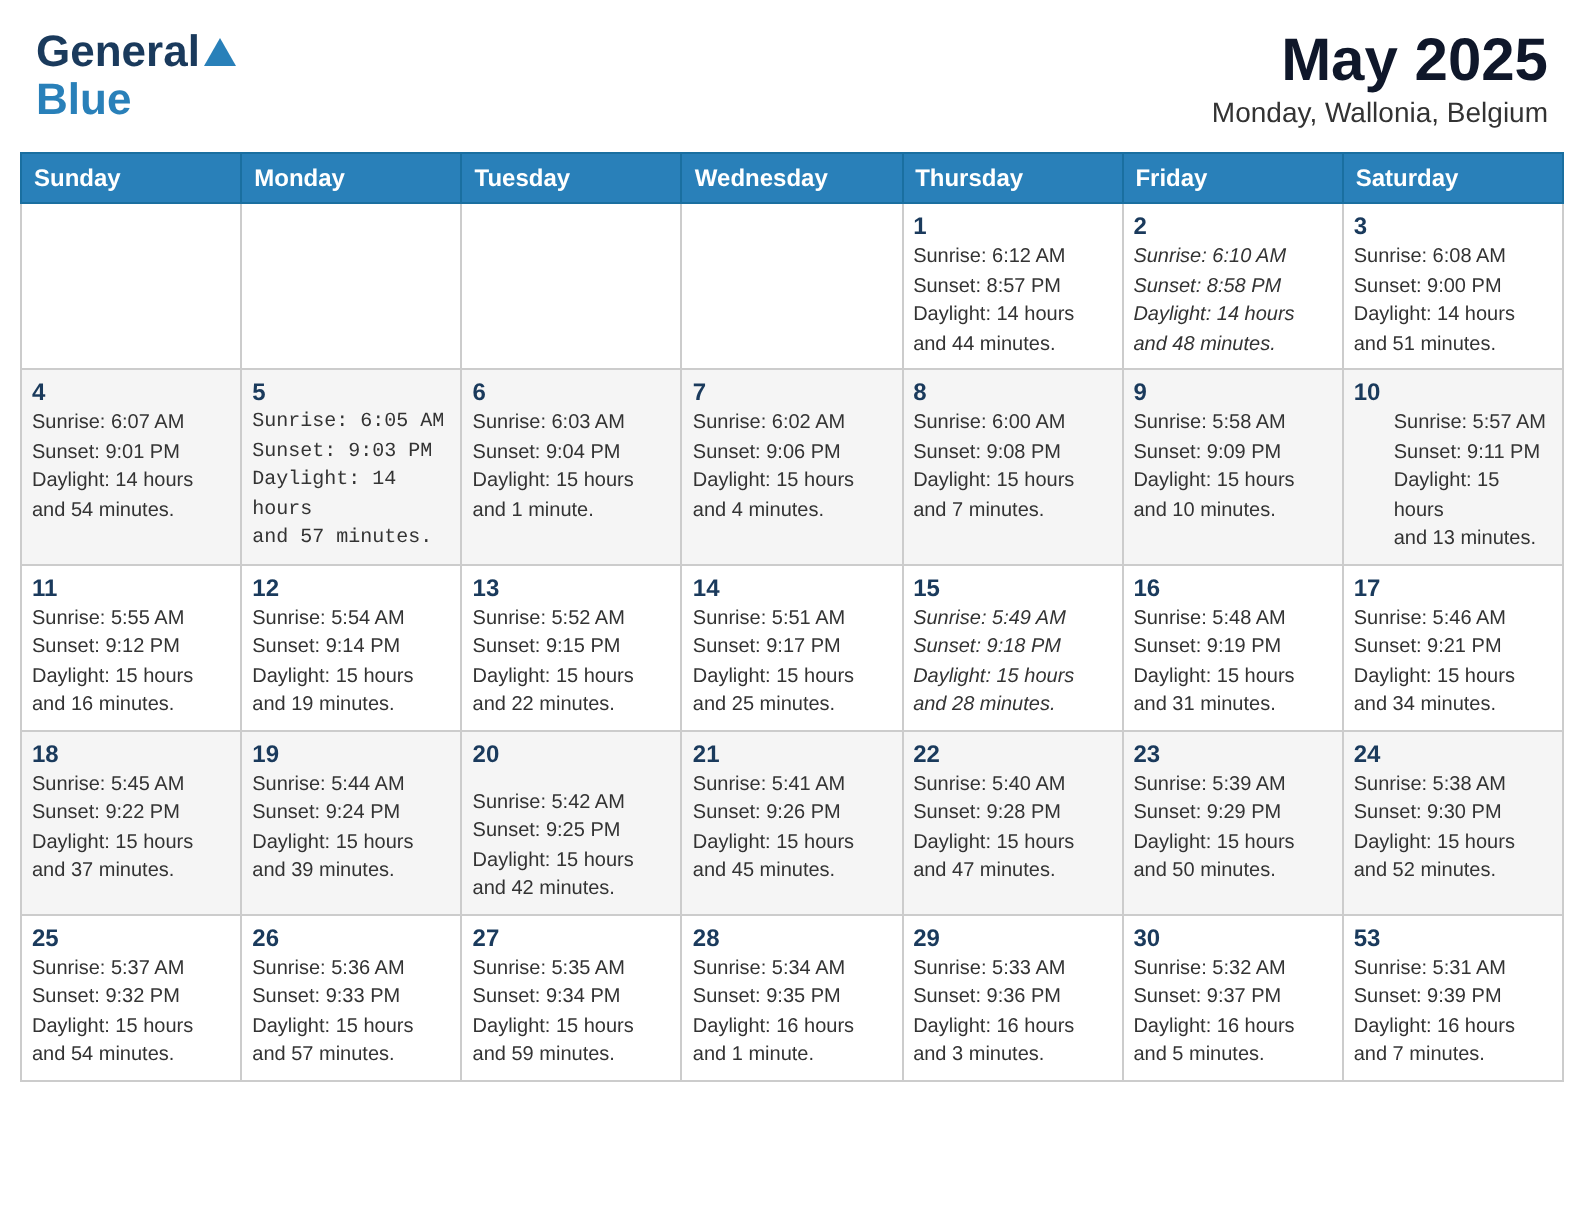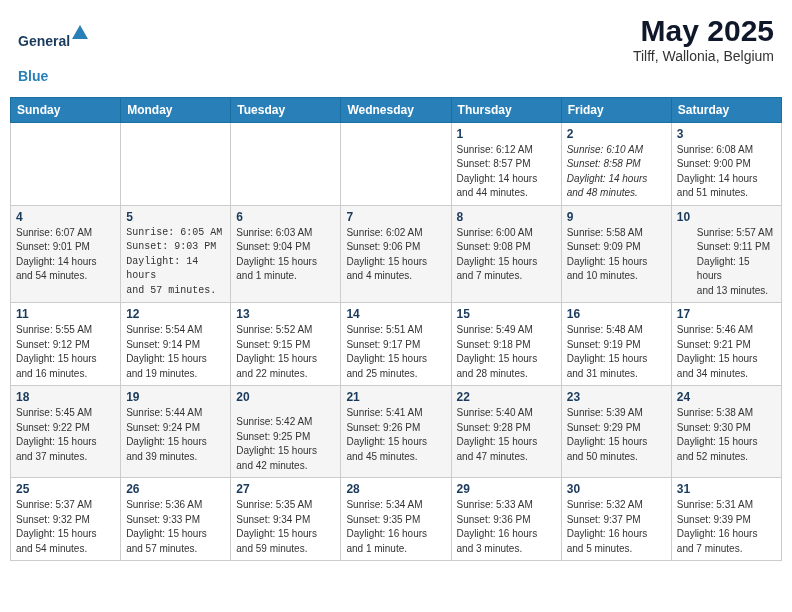--- a/index.html
+++ b/index.html
@@ -16,25 +16,24 @@
       align-items: flex-start;
       margin-bottom: 8px;
       padding: 4px 8px;
     }
     .logo {
       display: flex;
       flex-direction: column;
       align-items: flex-start;
     }
     .logo-text {
-      font-size: 14px;
+      font-size: 22px;
       font-weight: bold;
       color: #1a3a5c;
       line-height: 1.1;
-      margin-top: 20px;
     }
     .logo-blue {
       color: #2980b9;
     }
     .logo-triangle {
       display: inline-block;
       width: 0;
       height: 0;
       border-left: 8px solid transparent;
       border-right: 8px solid transparent;
@@ -101,21 +100,21 @@
 <div class="header">
   <div class="logo">
     <div style="display:flex;align-items:center;">
       <span class="logo-text">General</span>
       <span class="logo-triangle"></span>
     </div>
     <span class="logo-text logo-blue">Blue</span>
   </div>
   <div class="title-block">
     <div class="main-title">May 2025</div>
-    <div class="subtitle">Tilff, Wallonia, Belgium</div>
+    <div class="subtitle">Monday, Wallonia, Belgium</div>
   </div>
 </div>
 
 <table>
   <thead>
     <tr>
     <th>Sunday</th>
         <th>Monday</th>
         <th>Tuesday</th>
         <th>Wednesday</th>
@@ -227,21 +226,21 @@
         </td>
         <td>
           <span class="day-number">14</span>
           <div class="day-info" style="white-space: pre-line;">Sunrise: 5:51 AM
 Sunset: 9:17 PM
 Daylight: 15 hours
 and 25 minutes.</div>
         </td>
         <td>
           <span class="day-number">15</span>
-          <div class="day-info" style="white-space: pre-line;">Sunrise: 5:49 AM
+          <div class="day-info" style="white-space: pre-line; font-style: italic;">Sunrise: 5:49 AM
 Sunset: 9:18 PM
 Daylight: 15 hours
 and 28 minutes.</div>
         </td>
         <td>
           <span class="day-number">16</span>
           <div class="day-info" style="white-space: pre-line;">Sunrise: 5:48 AM
 Sunset: 9:19 PM
 Daylight: 15 hours
 and 31 minutes.</div>
@@ -342,21 +341,21 @@
 and 3 minutes.</div>
         </td>
         <td>
           <span class="day-number">30</span>
           <div class="day-info" style="white-space: pre-line;">Sunrise: 5:32 AM
 Sunset: 9:37 PM
 Daylight: 16 hours
 and 5 minutes.</div>
         </td>
         <td>
-          <span class="day-number">31</span>
+          <span class="day-number">53</span>
           <div class="day-info" style="white-space: pre-line;">Sunrise: 5:31 AM
 Sunset: 9:39 PM
 Daylight: 16 hours
 and 7 minutes.</div>
         </td>
       </tr>
     </tbody>
 </table>
 
 </body></html>

